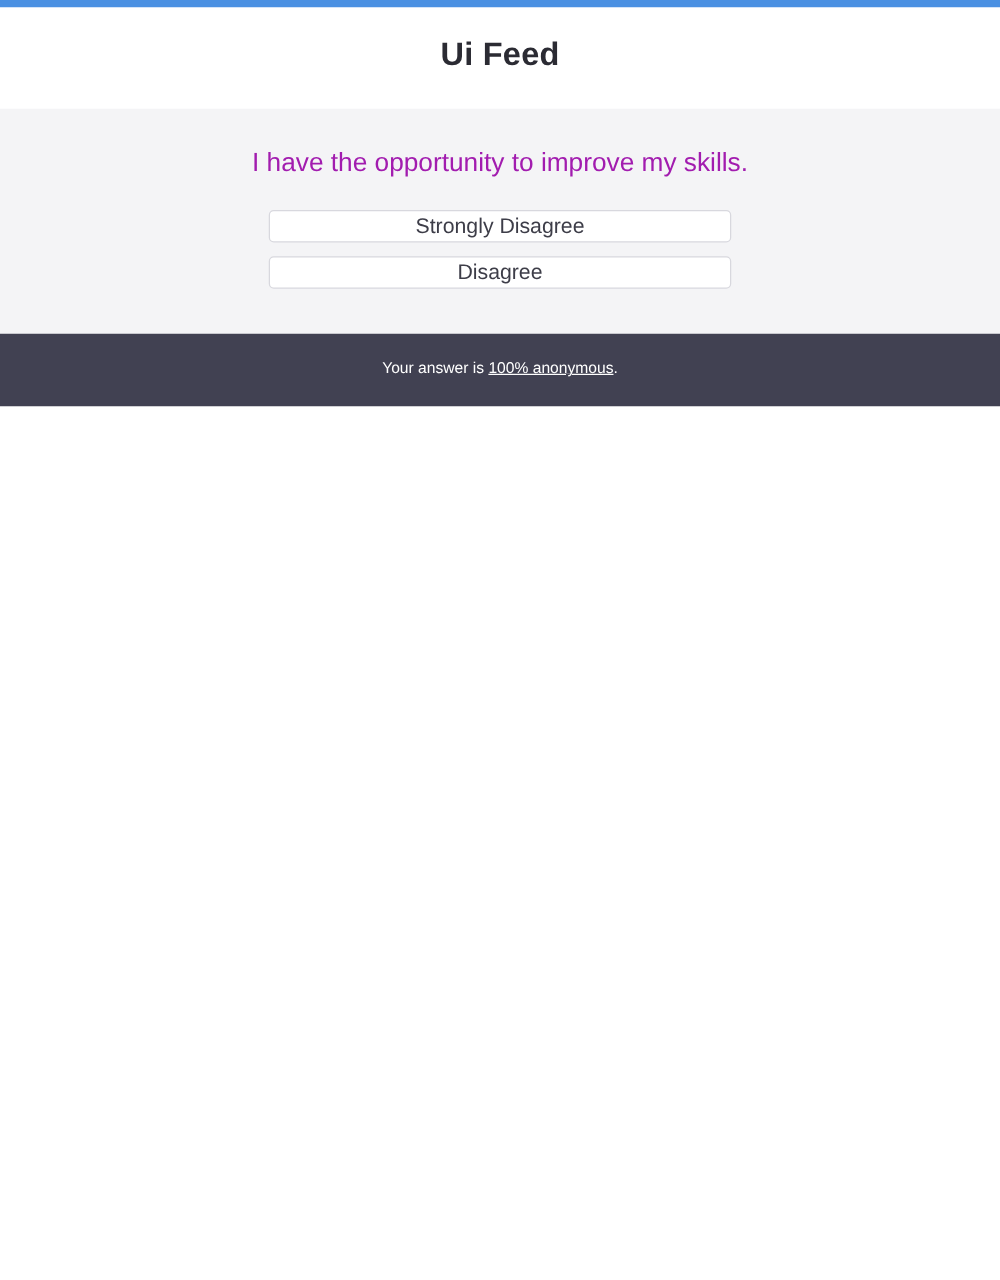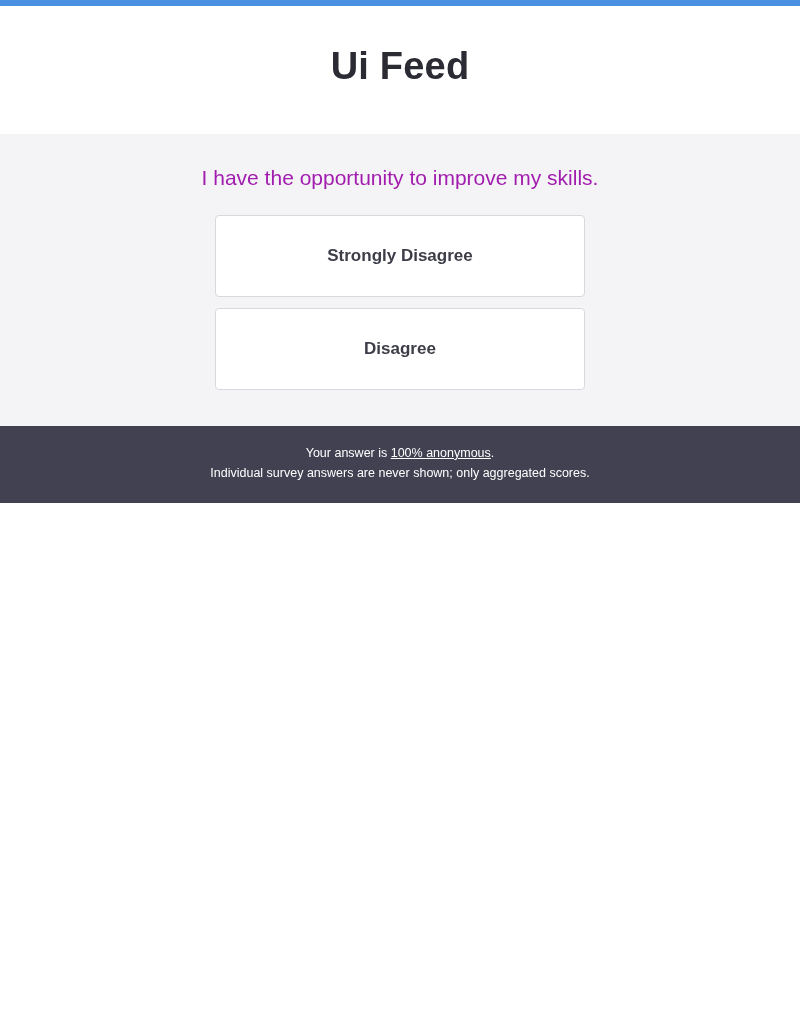--- a/index.html
+++ b/index.html
@@ -19,25 +19,25 @@
     height: 6px;
     width: 100%;
     background: #4a90e2;
   }
   .header {
     background: #ffffff;
     padding: 22px 0 28px 0;
     text-align: center;
   }
   .header-title {
-    font-size: 38px;
+    font-size: 26px;
     font-weight: bold;
     color: #2b2b33;
     letter-spacing: 0.2px;
-    margin: 16px;
+    margin: 0;
     line-height: 1.2;
   }
   .survey-section {
     background: #f4f4f6;
     padding: 30px 0 36px 0;
     text-align: center;
   }
   .question {
     font-size: 21px;
     color: #a21caf;
@@ -48,24 +48,24 @@
   .answers {
     width: 370px;
     margin: 0 auto;
   }
   .answer-btn {
     display: block;
     width: 370px;
     background: #ffffff;
     border: 1px solid #d8d8de;
     border-radius: 4px;
-    padding: 30px 10px;
+    padding: 2px 10px;
     margin: 0 0 11px 0;
     font-size: 17px;
-    font-weight: bold;
+    font-weight: normal;
     color: #3d3d48;
     text-align: center;
     cursor: pointer;
     font-family: "Liberation Sans", sans-serif;
   }
   .answer-btn:last-child { margin-bottom: 0; }
   .anon-bar {
     background: #414152;
     color: #ffffff;
     text-align: center;
@@ -103,17 +103,16 @@
     <p class="question">I have the opportunity to improve my skills.</p>
 
     <div class="answers">
       <button class="answer-btn">Strongly Disagree</button>
       <button class="answer-btn">Disagree</button>
     </div>
   </div>
 
   <div class="anon-bar">
     <p class="anon-line"><span>Your answer is </span><a class="anon-link" href="#">100% anonymous</a><span>.</span></p>
-    <p class="anon-line">Individual survey answers are never shown; only aggregated scores.</p>
   </div>
 
 
 </div>
 
 </body></html>

